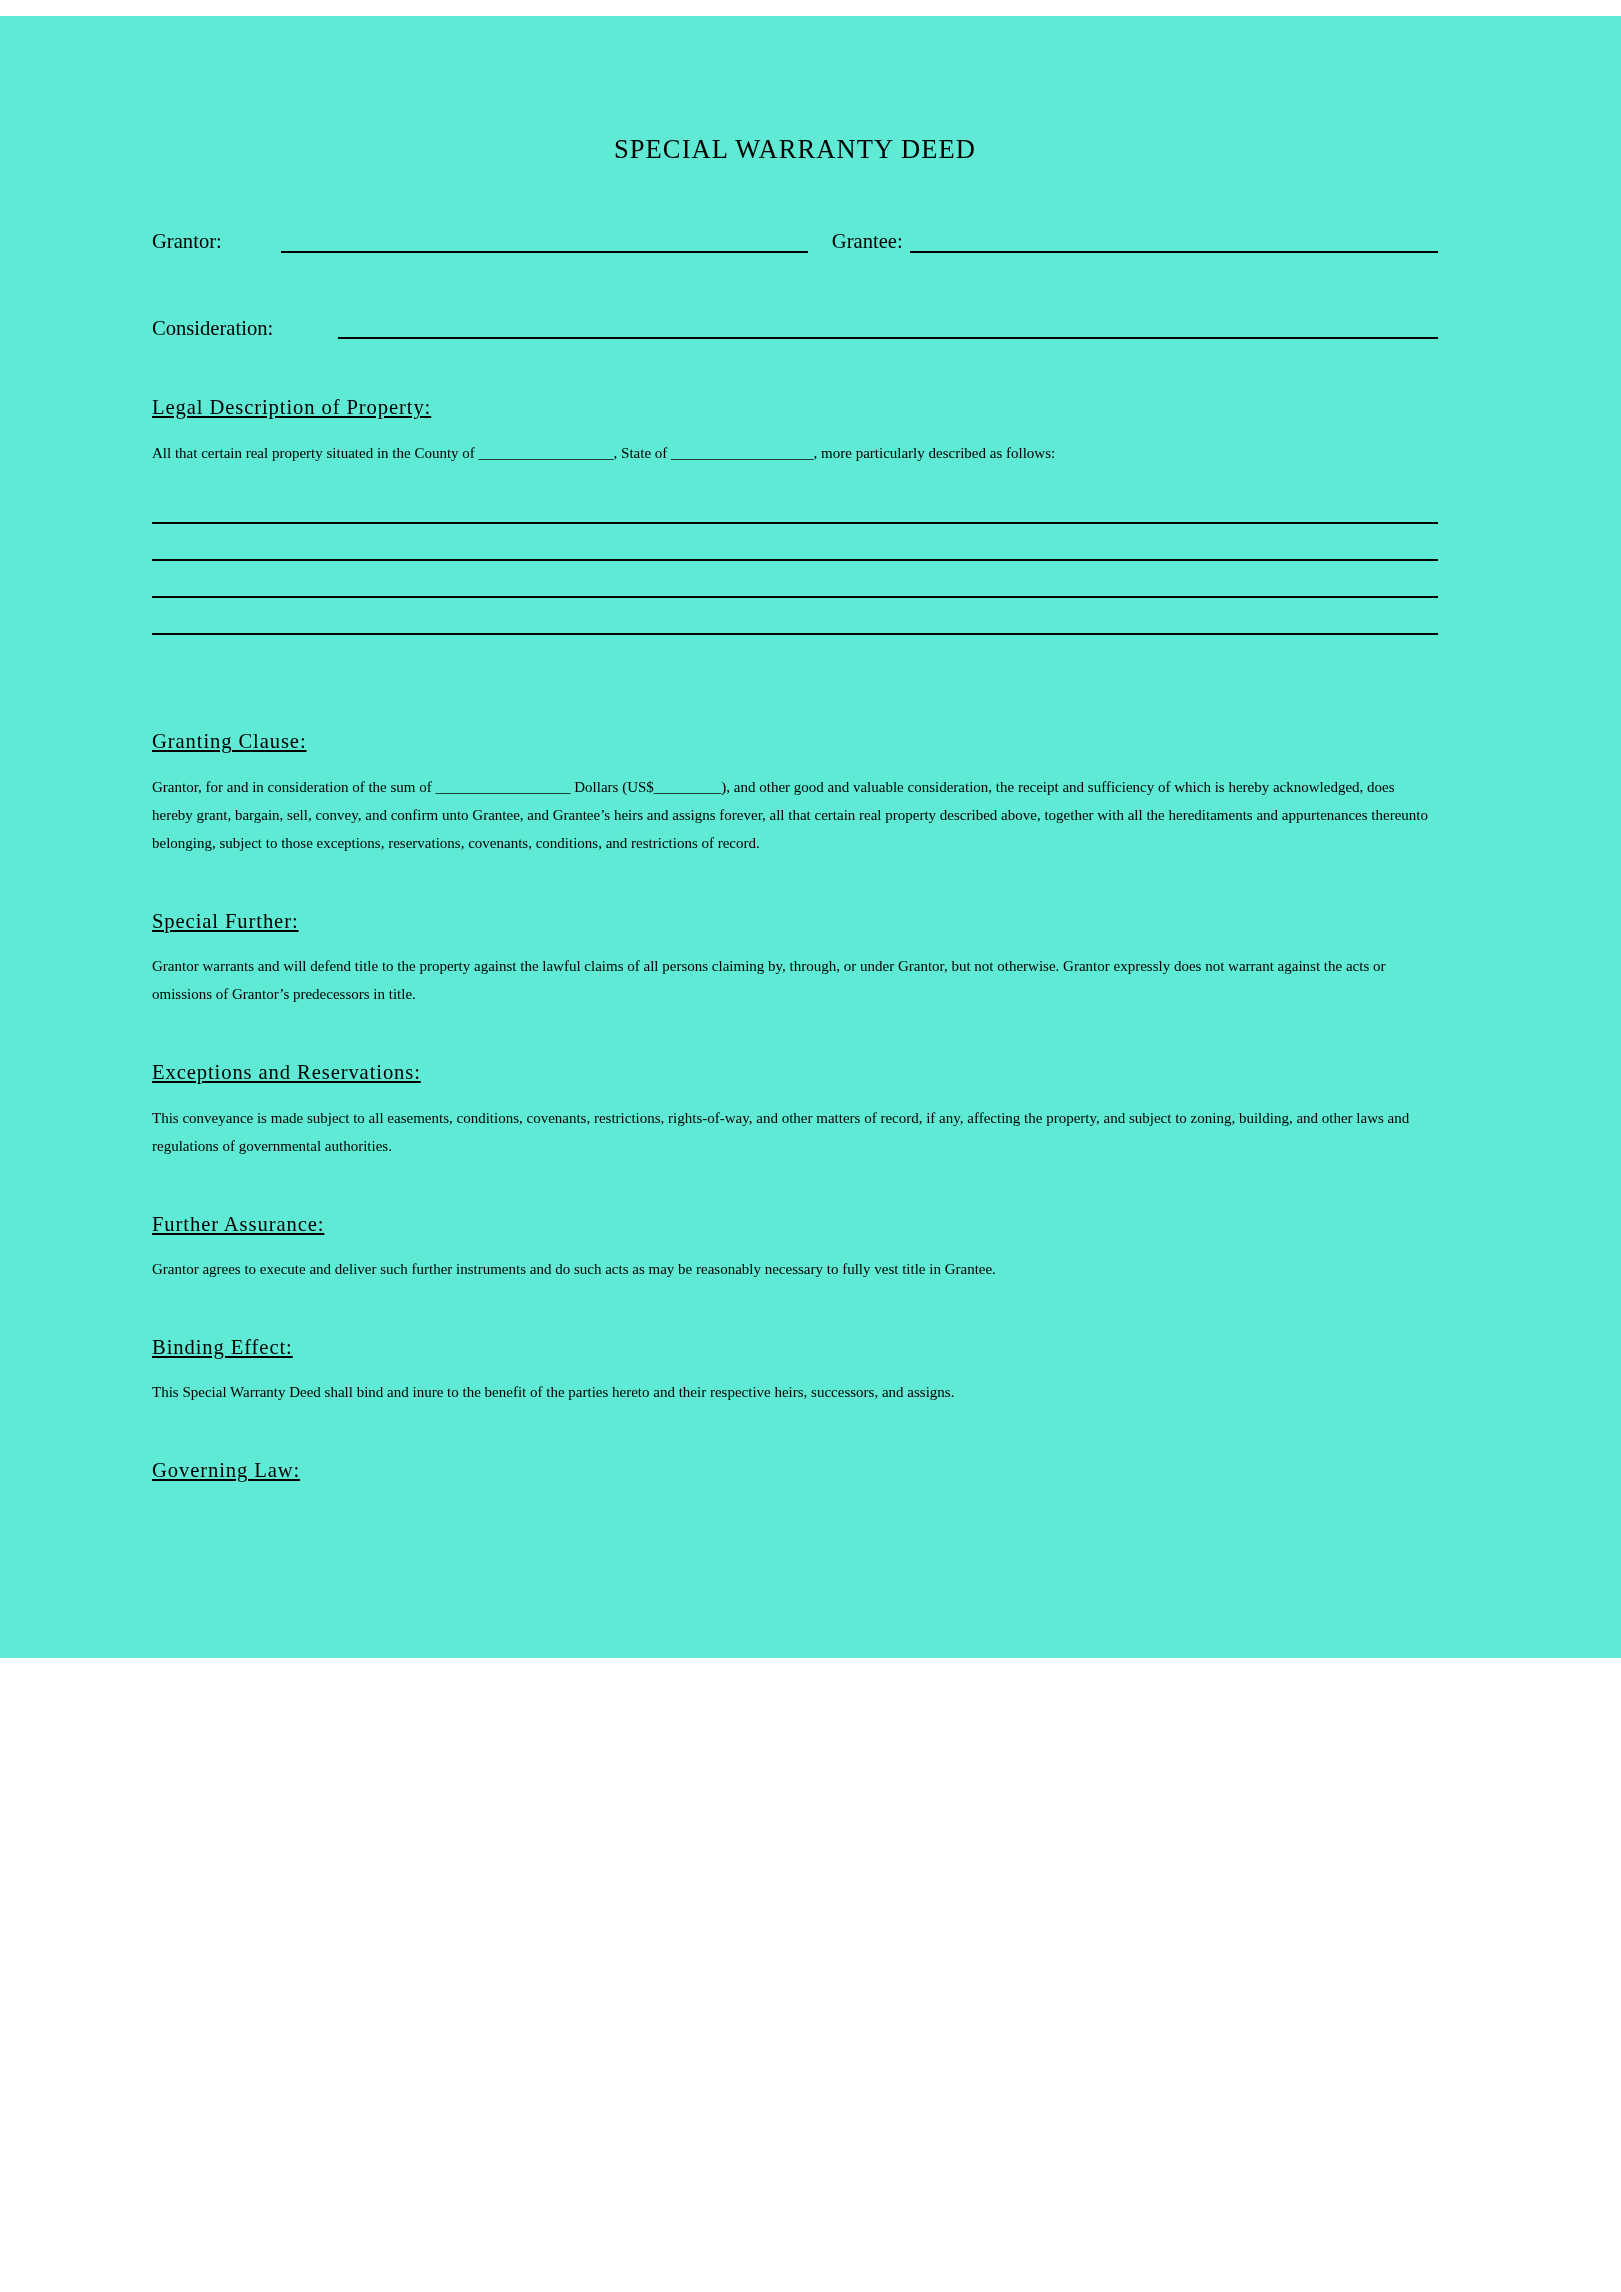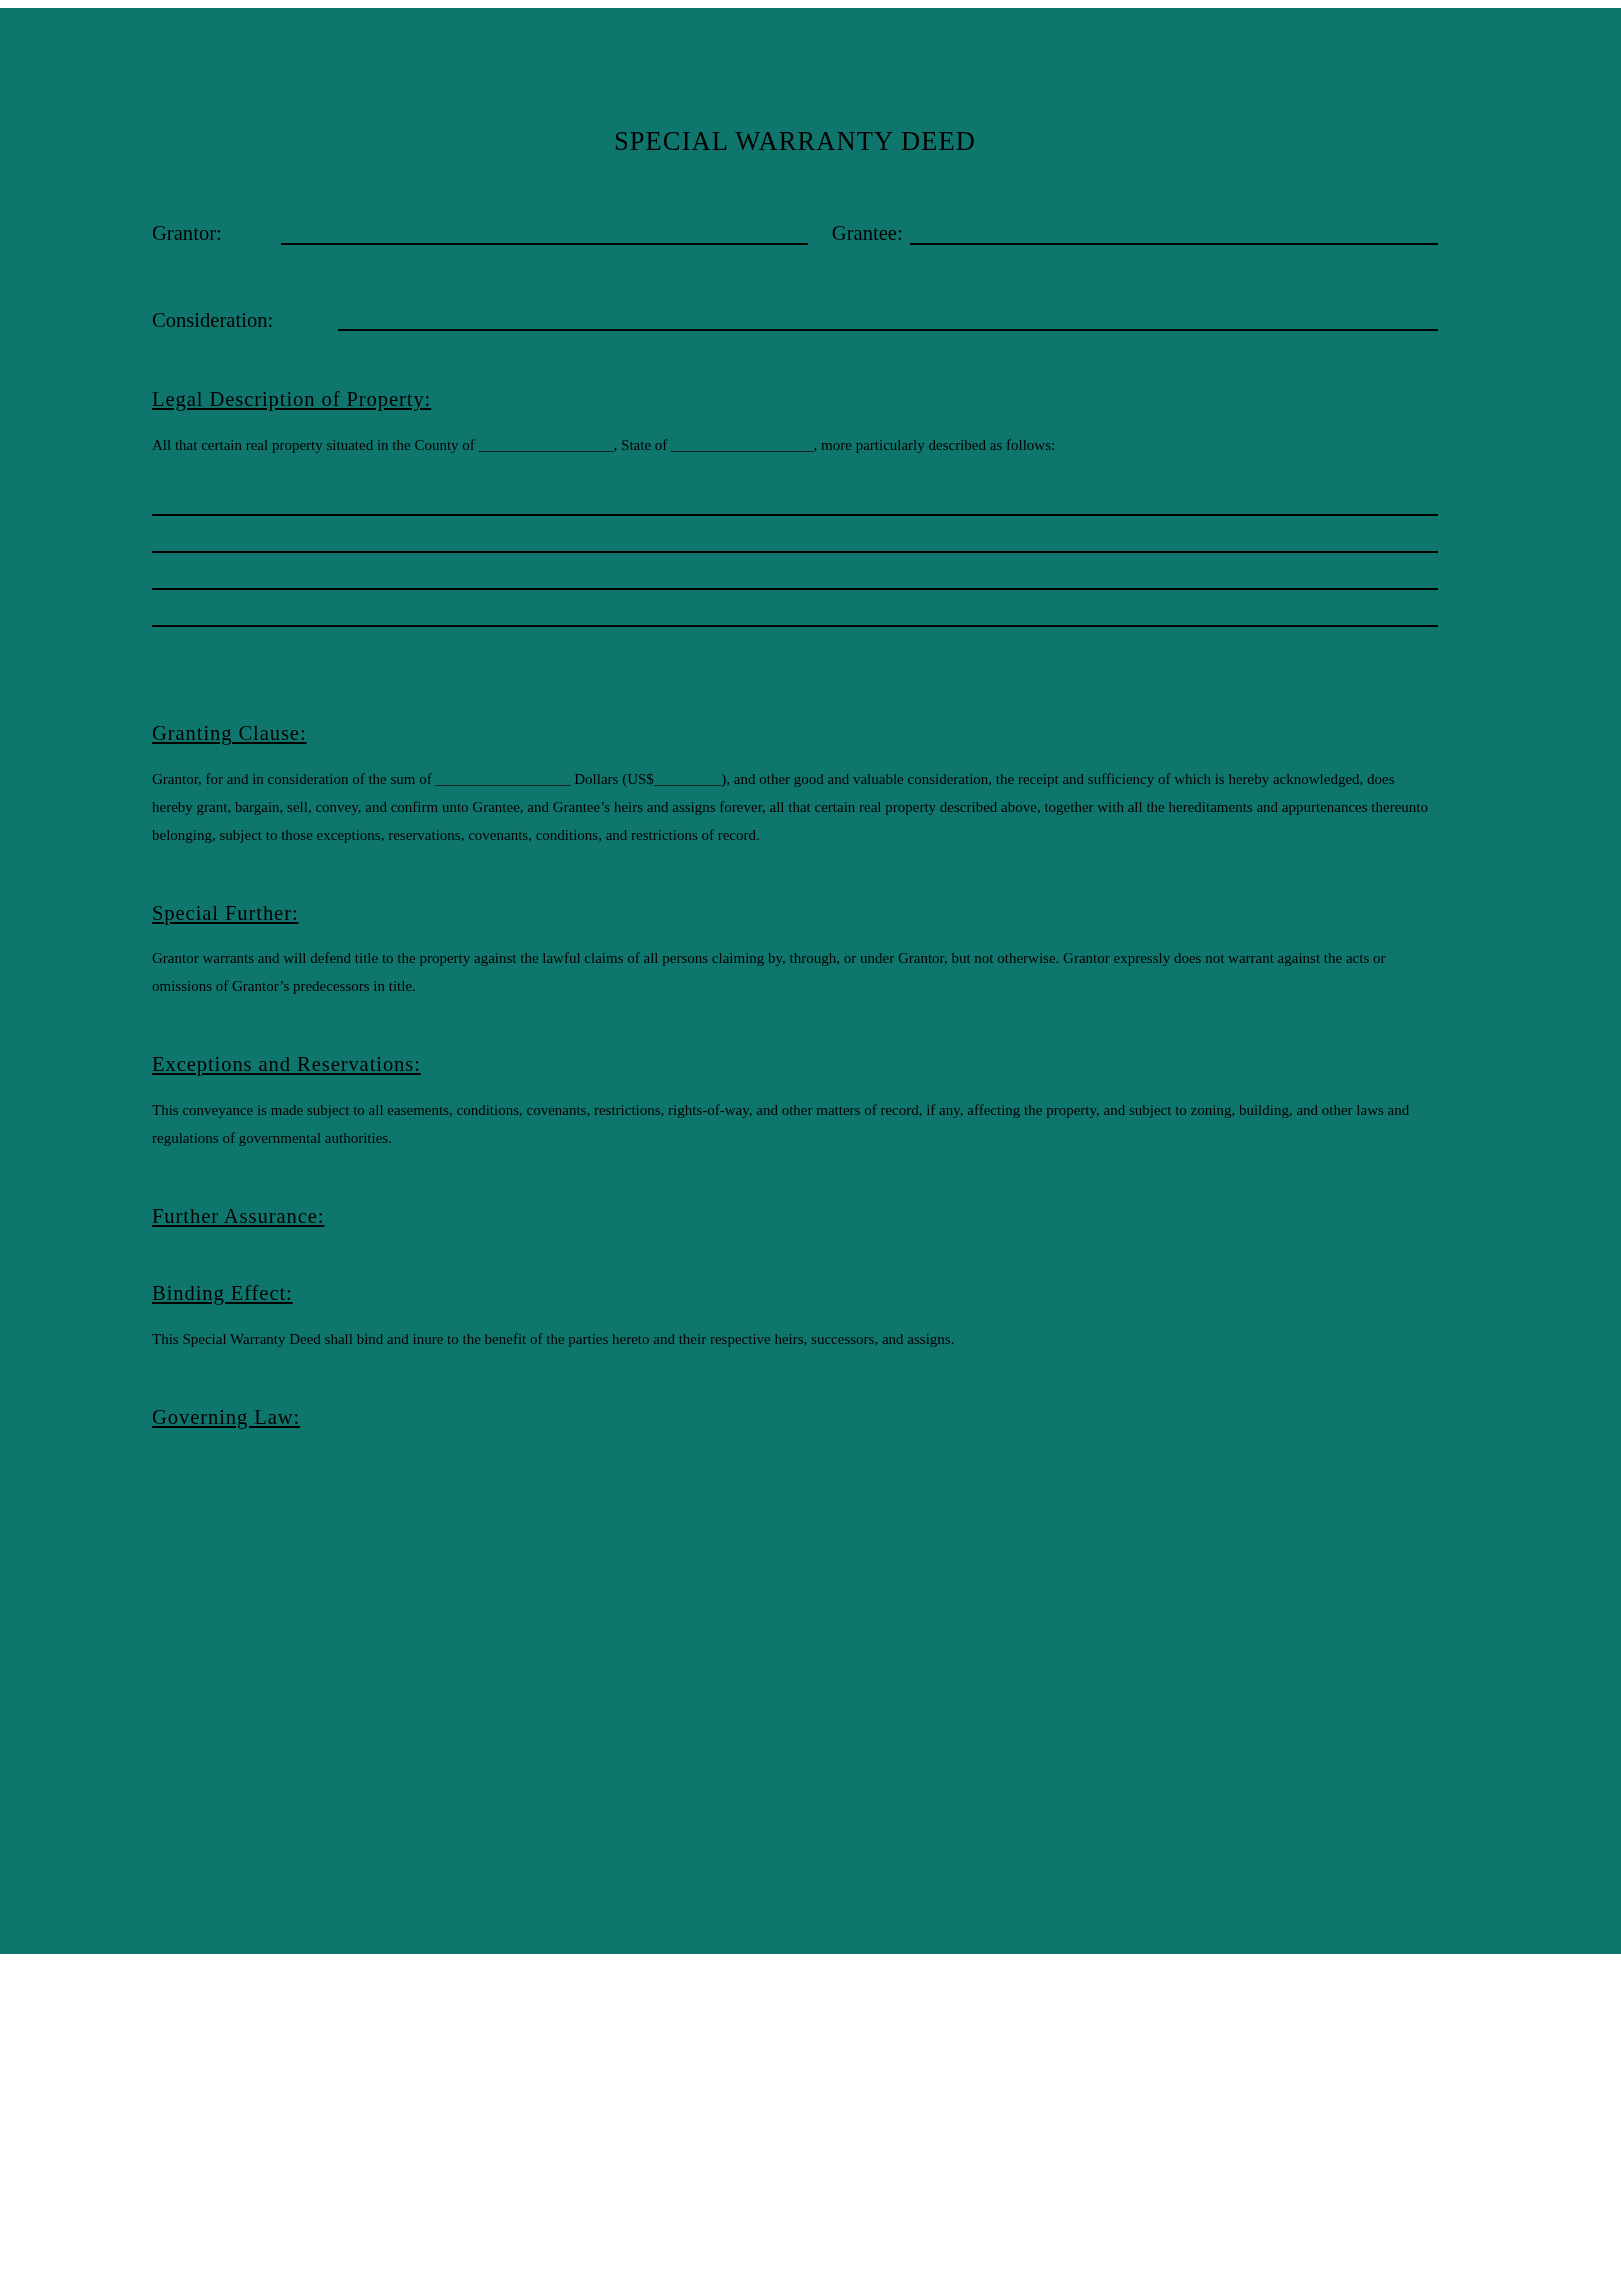--- a/index.html
+++ b/index.html
@@ -7,23 +7,23 @@
     padding: 0;
     background: #ffffff;
   }
   body {
     font-family: "Liberation Serif", "DejaVu Serif", serif;
     color: #000000;
   }
   .page {
     position: relative;
     width: 1621px;
-    height: 1946px;
-    background: #0f766e;
-    margin: 8px auto;
+    height: 1642px;
+    background: #5eead4;
+    margin: 16px auto;
     overflow: hidden;
     box-sizing: border-box;
   }
   .doc {
     position: absolute;
     left: 152px;
     top: 0;
     width: 1286px;
   }
 
@@ -152,20 +152,23 @@
 
     <div class="section">
       <div class="section-heading">Exceptions and Reservations:</div>
       <div class="section-body">
         <p>This conveyance is made subject to all easements, conditions, covenants, restrictions, rights-of-way, and other matters of record, if any, affecting the property, and subject to zoning, building, and other laws and regulations of governmental authorities.</p>
       </div>
     </div>
 
     <div class="section">
       <div class="section-heading">Further Assurance:</div>
+      <div class="section-body">
+        <p>Grantor agrees to execute and deliver such further instruments and do such acts as may be reasonably necessary to fully vest title in Grantee.</p>
+      </div>
     </div>
 
     <div class="section">
       <div class="section-heading">Binding Effect:</div>
       <div class="section-body">
         <p>This Special Warranty Deed shall bind and inure to the benefit of the parties hereto and their respective heirs, successors, and assigns.</p>
       </div>
     </div>
 
     <div class="section">

